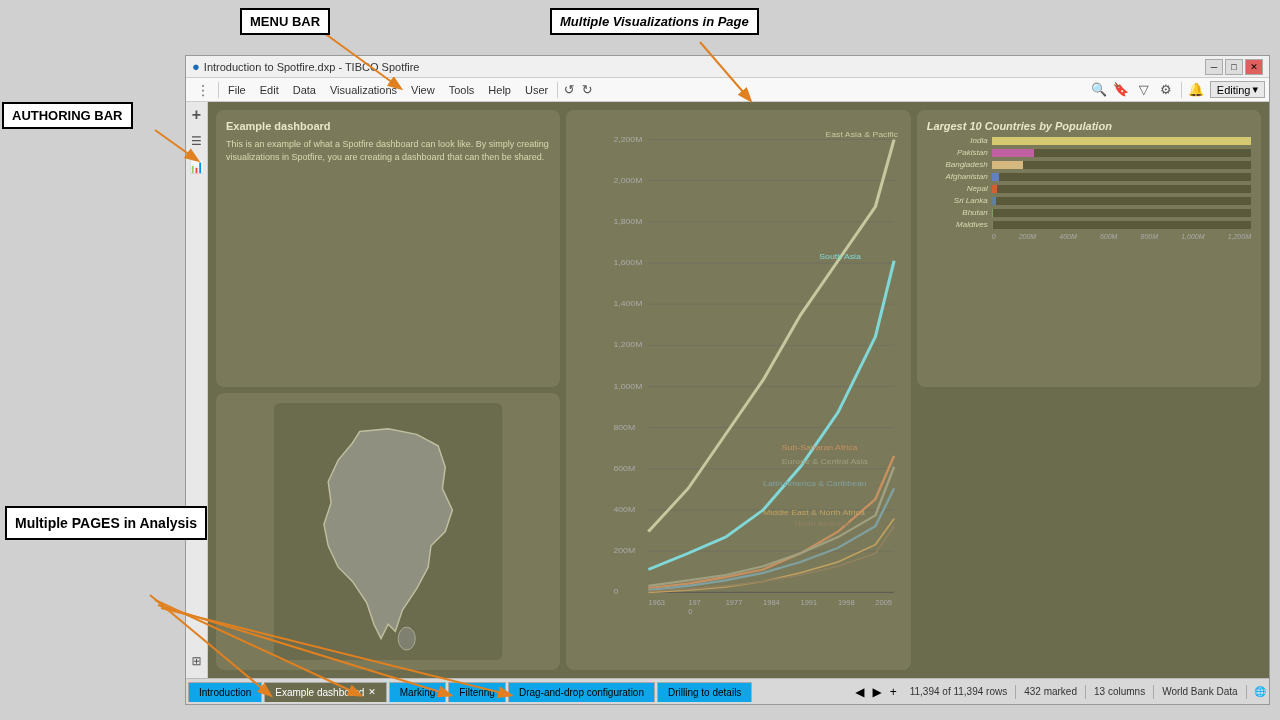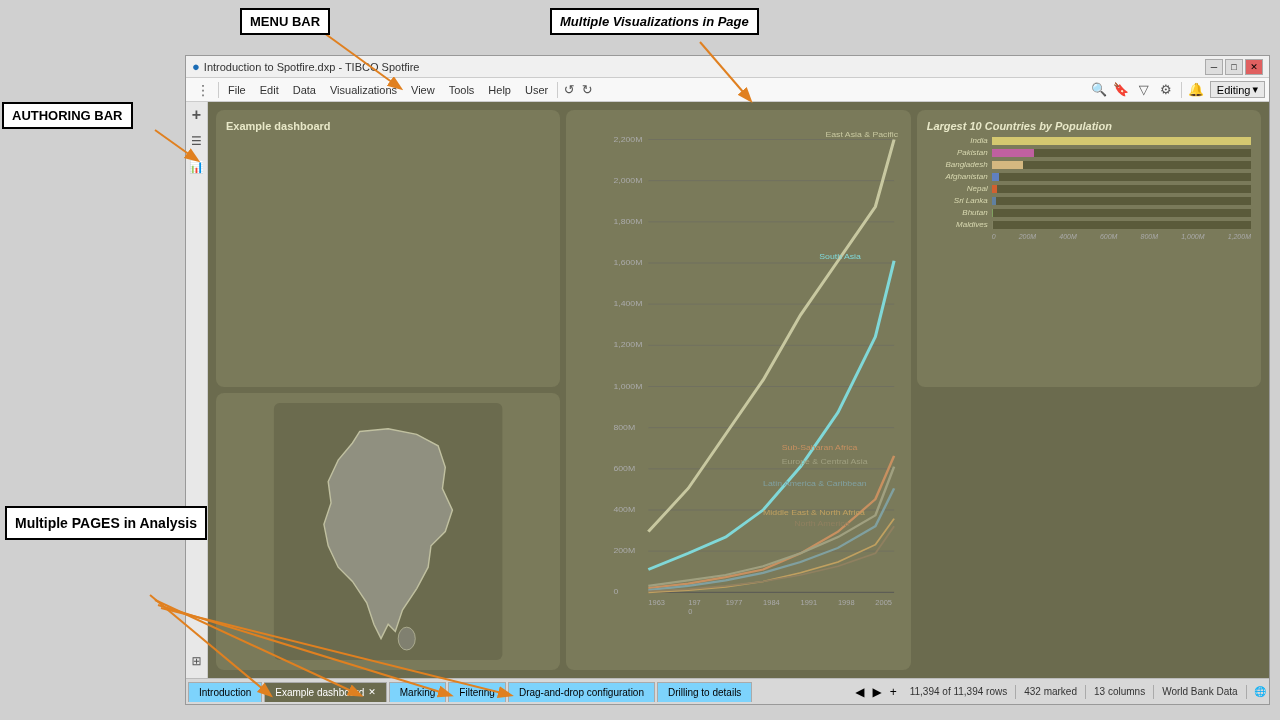--- a/index.html
+++ b/index.html
@@ -154,21 +154,21 @@
       background: #d8d8d8;
       border-top: 1px solid #bbb;
       display: flex;
       align-items: center;
       padding: 0 2px;
     }
     .tab {
       padding: 2px 10px;
       font-size: 10px;
       cursor: pointer;
-      background: #7dd3fc;
+      background: #0ea5e9;
       border: 1px solid #aaa;
       border-bottom: none;
       margin-right: 2px;
       height: 20px;
       display: flex;
       align-items: center;
       gap: 4px;
     }
     .tab.active { background: #6b6b4e; color: #fff; }
     .tab-close { font-size: 9px; cursor: pointer; }
@@ -268,20 +268,21 @@
         <span class="sidebar-icon" style="font-size:16px; font-weight:bold;">+</span>
         <span class="sidebar-icon">☰</span>
         <span class="sidebar-icon">📊</span>
         <span style="margin-top:auto; margin-bottom:8px;" class="sidebar-icon">⊞</span>
       </div>
 
       <div class="dashboard">
 
         <div class="panel panel-intro">
           <div class="panel-title">Example dashboard</div>
+          <div class="intro-text">This is an example of what a Spotfire dashboard can look like. By simply creating visualizations in Spotfire, you are creating a dashboard that can then be shared.</div>
         </div>
 
         <div class="panel panel-pop" style="grid-column:2; grid-row: 1 / 3;">
           <div class="chart-area">
             <svg width="100%" height="100%" viewBox="0 0 260 480" preserveAspectRatio="none">
 
               <text x="30" y="20" class="axis-label" fill="#aaa" font-size="7">2,200M</text>
               <text x="30" y="58" class="axis-label" fill="#aaa" font-size="7">2,000M</text>
               <text x="30" y="96" class="axis-label" fill="#aaa" font-size="7">1,800M</text>
               <text x="30" y="134" class="axis-label" fill="#aaa" font-size="7">1,600M</text>

